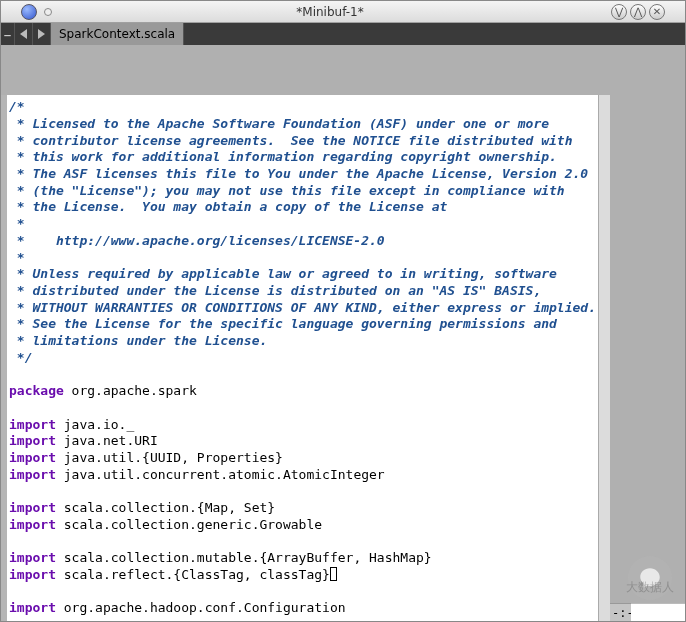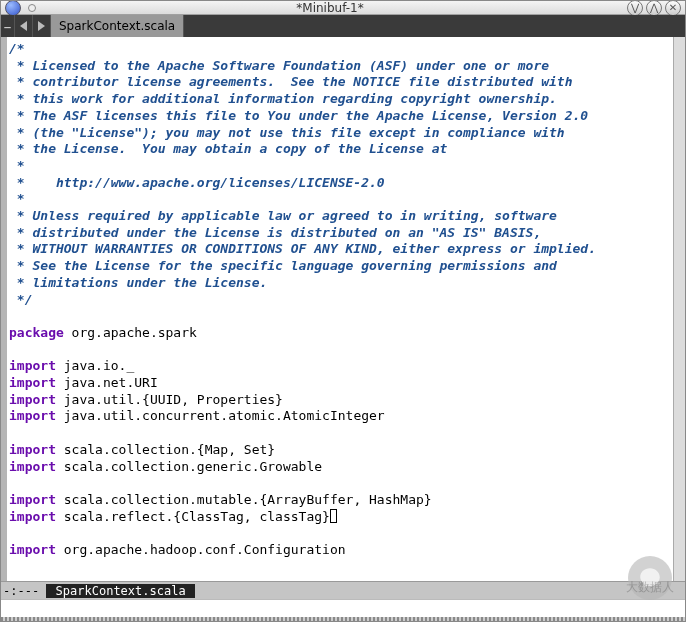--- a/index.html
+++ b/index.html
@@ -1,35 +1,35 @@
 <!DOCTYPE html>
 <html><head>
 <meta charset="utf-8">
 <style>
   * { margin: 0; padding: 0; box-sizing: border-box; }
   html, body { width: 686px; height: 622px; overflow: hidden; font-family: "DejaVu Sans", sans-serif; }
   body { background: #cccccc; display: flex; flex-direction: column; border: 1px solid #888; }
 
   
-  .titlebar { height: 14px; background: linear-gradient(to bottom, #f4f4f4, #dcdcdc); display: flex; align-items: center; border-bottom: 1px solid #a0a0a0; font-size: 12px; color: #333; padding: 0 4px; }
+  .titlebar { height: 22px; background: linear-gradient(to bottom, #f4f4f4, #dcdcdc); display: flex; align-items: center; border-bottom: 1px solid #a0a0a0; font-size: 12px; color: #333; padding: 0 20px; }
   .titlebar .app-icon { width: 16px; height: 16px; border-radius: 50%; background: radial-gradient(circle at 35% 30%, #9bbbff, #3355cc); margin-right: 4px; border:1px solid #556; }
   .titlebar .dot { width: 8px; height: 8px; border:1px solid #888; border-radius:50%; background:#eee; margin-left:3px; }
   .titlebar .title-text { flex: 1; text-align: center; font-weight: normal; }
   .titlebar .winbtn { width: 16px; height: 16px; border-radius:50%; border:1px solid #777; background:linear-gradient(#fefefe,#ccc); margin-left:3px; display:flex; align-items:center; justify-content:center; font-size:10px; color:#555; line-height:1; }
 
   
   .toolbar { height: 22px; background: #3a3a3a; display:flex; align-items:stretch; }
   .tb-seg { width: 18px; display:flex; align-items:center; justify-content:center; border-right:1px solid #555; color:#ccc; }
   .tb-seg.small { width:14px; }
   .tab { background:#999; color:#000; font-size:12px; padding:3px 8px; border-right:1px solid #555; display:flex; align-items:center; }
   .triangle-left { width:0;height:0;border-top:5px solid transparent;border-bottom:5px solid transparent;border-right:7px solid #bbb; }
   .triangle-right { width:0;height:0;border-top:5px solid transparent;border-bottom:5px solid transparent;border-left:7px solid #bbb; }
 
   
-  .editor-wrap { flex:1; display:flex; flex-direction:column; background:#b0b0b0; }
+  .editor-wrap { flex:1; display:flex; background:#b0b0b0;align-items:flex-end; }
   .editor-row { flex:1; display:flex; }
   .fringe { width:6px; background:#b5b5b5; }
   .editor { flex:1; background:#ffffff; font-family: "DejaVu Sans Mono","Menlo",monospace; font-size:13px; line-height:16.7px; padding:4px 2px; white-space:pre; overflow:hidden; color:#000; position:relative; }
   .scrollbar { width:12px; background:#dcdcdc; border-left:1px solid #aaa; position:relative; }
 
   .comment { color:#205090; font-weight:bold; font-style:italic; }
   .kw { color:#6a0dad; font-weight:bold; }
   .pkg { }
   .cursor { display:inline-block; width:7px; height:14px; border:1px solid #000; vertical-align:text-bottom; margin-bottom:1px; }
 

